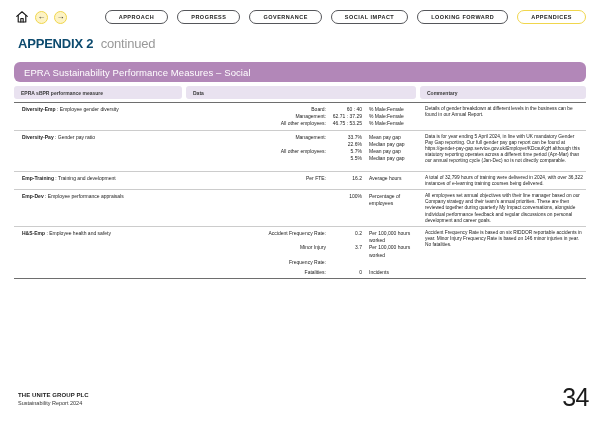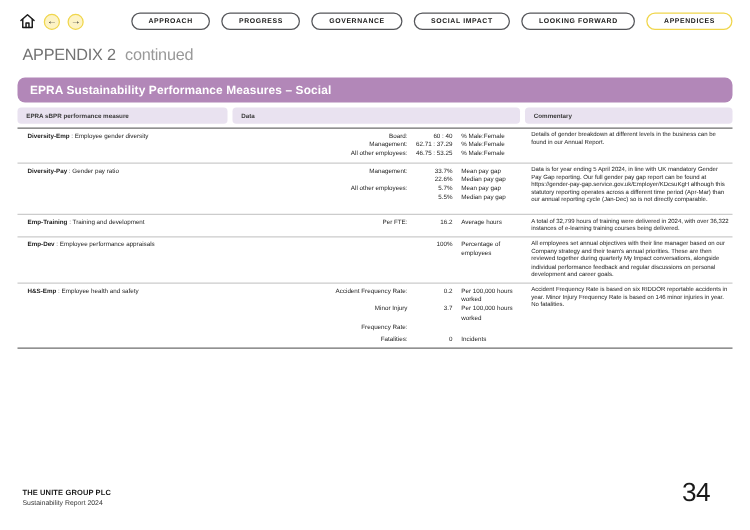--- a/index.html
+++ b/index.html
@@ -30,29 +30,29 @@
   .pill {
     border:1px solid #55565a; border-radius:9px; background:#fff;
     height:14px; display:flex; align-items:center; justify-content:center;
     padding:0 13px; font-size:5.5px; font-weight:bold; letter-spacing:.5px;
     color:#1a1a1a; white-space:nowrap; cursor:pointer;
   }
   .pill.active { border:1.5px solid var(--accent_yellow,#f0d64c); }
 
   
   .heading { position:absolute; top:36px; left:18px; font-size:13px; letter-spacing:-.2px; }
-  .heading .hbold { font-weight:normal; color:#737373; }
+  .heading .hbold { font-weight:bold; color:#0c4a6e; }
   .heading .hlight { color:#999; margin-left:4px;text-align:right; }
 
   
   .section-bar {
     position:absolute; top:62px; left:14px; width:572px; height:20px;
     background:var(--accent_purple,#b287b8); border-radius:6px;
     display:flex; align-items:center; padding-left:10px;
-    color:#fff; font-weight:bold; font-size:9.5px; letter-spacing:.1px;
+    color:#fff; font-weight:normal; font-size:9.5px; letter-spacing:.1px;
   }
 
   
   .col-headers {
     position:absolute; top:86px; left:14px; width:572px;
     display:grid; grid-template-columns:168px 230px 166px; column-gap:4px;
   }
   .col-box {
     background:#e9e2f0; border-radius:3px; height:13px;
     display:flex; align-items:center; padding:0 7px;
@@ -83,22 +83,22 @@
   .ccell {
     font-size:4.8px; line-height:6.2px; color:#222;
     padding-left:5px; padding-right:3px; overflow-wrap:break-word;
   }
 
   
   .footer { position:absolute; left:18px; top:392px; }
   .footer-company { font-size:6px; font-weight:bold; color:#1a1a1a; letter-spacing:.1px; }
   .footer-report  { font-size:5.5px; color:#333; margin-top:2px; }
   .page-num {
-    position:absolute; right:32px; top:383px;
-    font-size:21px; color:#1a1a1a; letter-spacing:-.5px;text-align:right;
+    position:absolute; right:11px; top:383px;
+    font-size:25px; color:#1a1a1a; letter-spacing:-.5px;text-align:right;
   }
 </style>
 </head>
 <body>
 
 <div class="navbar">
   <span class="home-btn">
     <svg viewBox="0 0 24 24" fill="none" stroke="#1a1a1a" stroke-width="2" stroke-linecap="round" stroke-linejoin="round">
       <path d="M3 11 L12 3 L21 11"></path>
         <path d="M5.5 9.5 V20.5 H18.5 V9.5"></path>

